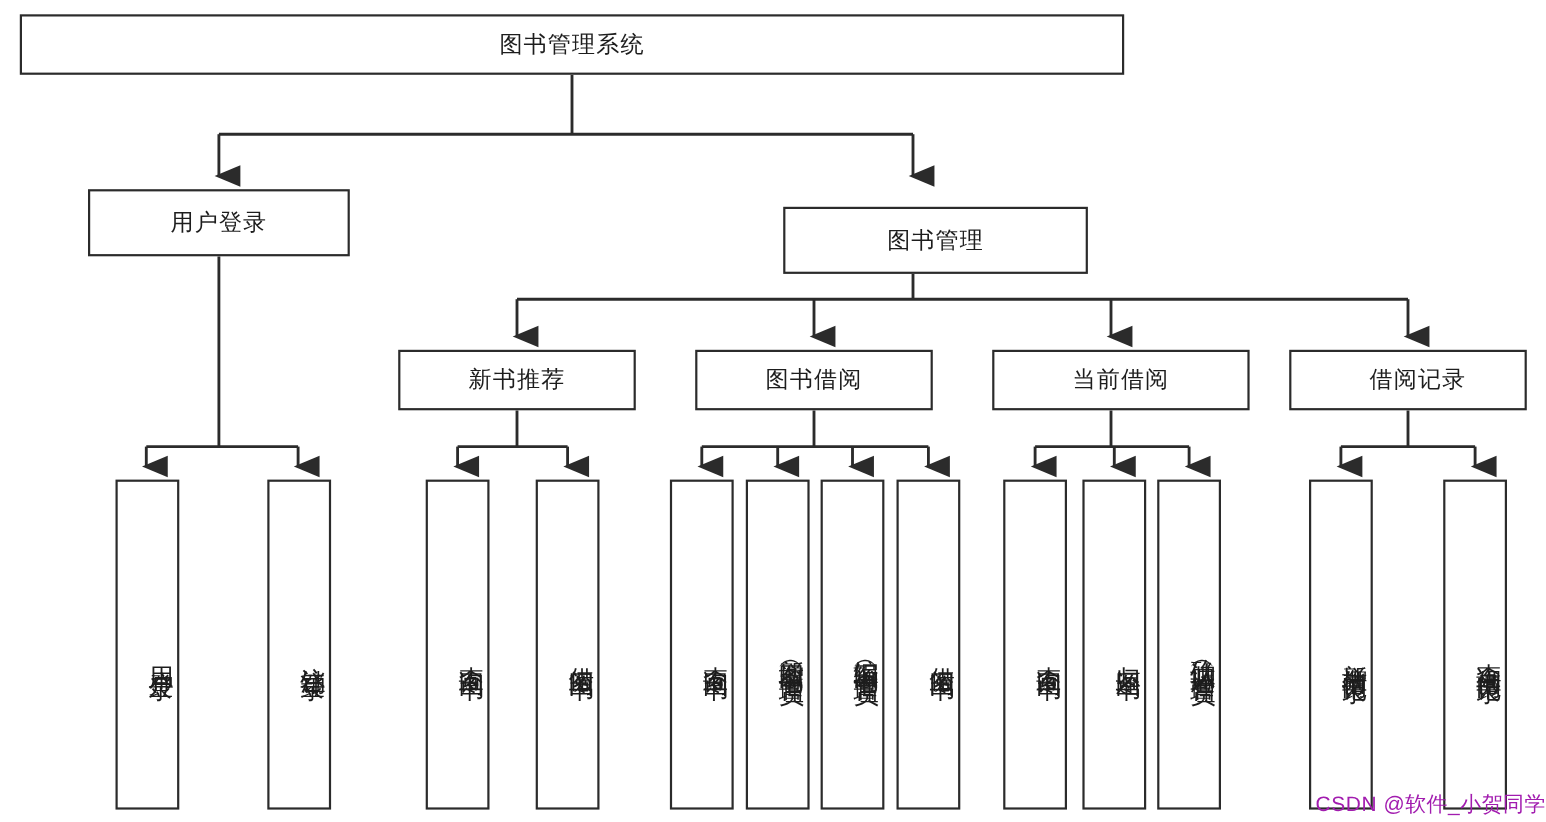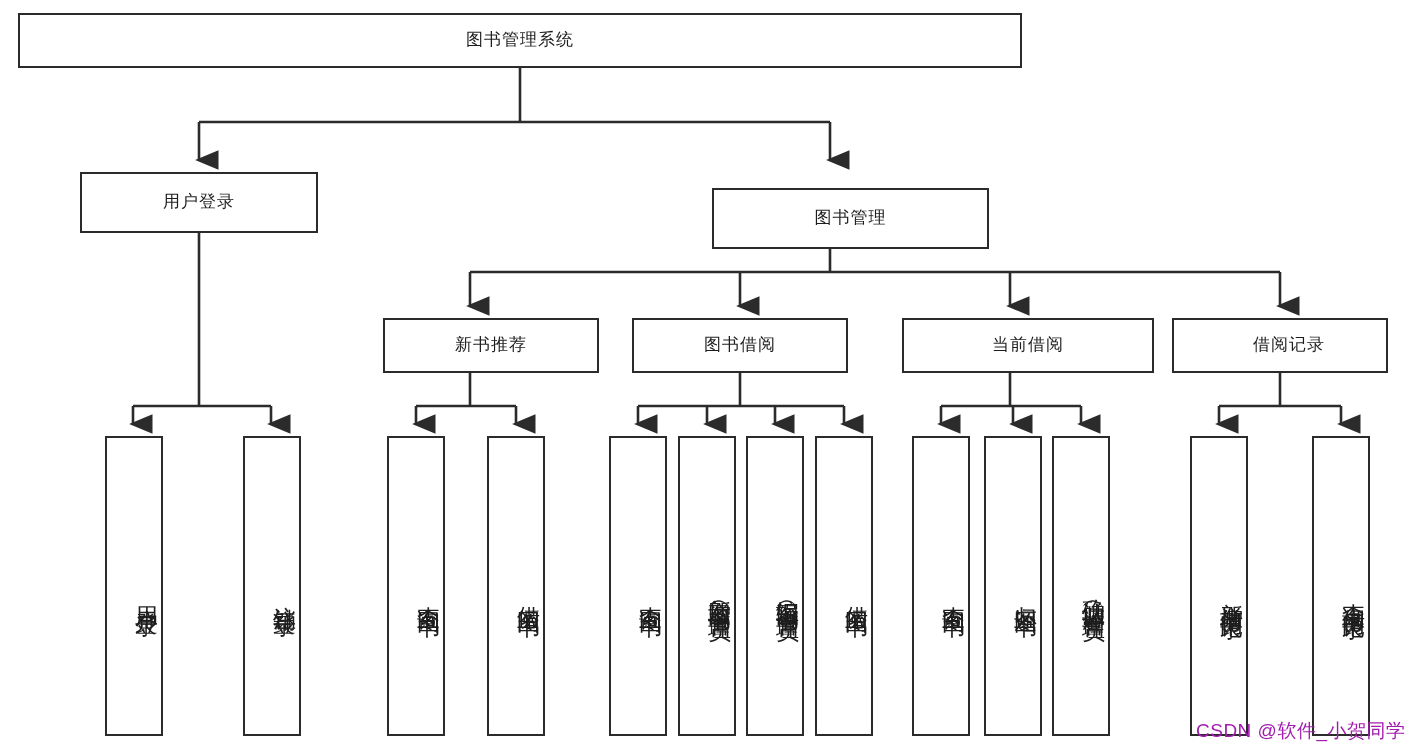--- a/index.html
+++ b/index.html
@@ -31,21 +31,21 @@
     box-sizing: border-box;
     background: #ffffff;
     border: 2px solid #2b2b2b;
     display: flex;
     align-items: center;
     justify-content: center;
     color: #1d1d1d;
     z-index: 2;
   }
   .node.horiz {
-    font-size: 17px;
+    font-size: 21px;
     letter-spacing: 1px;
     line-height: 1.2;
   }
   .node.vert {
     writing-mode: vertical-rl;
     text-orientation: upright;
     font-size: 23px;
     line-height: 1.25;
     letter-spacing: 3px;
     padding-top: 16px;
@@ -128,27 +128,27 @@
     <span>图书管理系统</span>
   </div>
 
   <div class="node horiz" style="left:80px; top:172px; width:238px; height:61px;">
     <span>用户登录</span>
   </div>
   <div class="node horiz" style="left:712px; top:188px; width:277px; height:61px;">
     <span>图书管理</span>
   </div>
 
-  <div class="node horiz" style="left:362px; top:318px; width:216px; height:55px;margin-left:21px;">
+  <div class="node horiz" style="left:362px; top:318px; width:216px; height:55px;">
     <span>新书推荐</span>
   </div>
   <div class="node horiz" style="left:632px; top:318px; width:216px; height:55px;">
     <span>图书借阅</span>
   </div>
-  <div class="node horiz" style="left:902px; top:318px; width:252px; height:55px;">
+  <div class="node horiz" style="left:902px; top:318px; width:234px; height:55px;">
     <span>当前借阅</span>
   </div>
   <div class="node horiz" style="left:1172px; top:318px; width:216px; height:55px;padding-left:18px;">
     <span>借阅记录</span>
   </div>
 
   <div class="node vert" style="left:105px; top:436px; width:58px; height:300px;">
     <span class="vlabel">用户登录</span>
   </div>
   <div class="node vert" style="left:243px; top:436px; width:58px; height:300px;">

